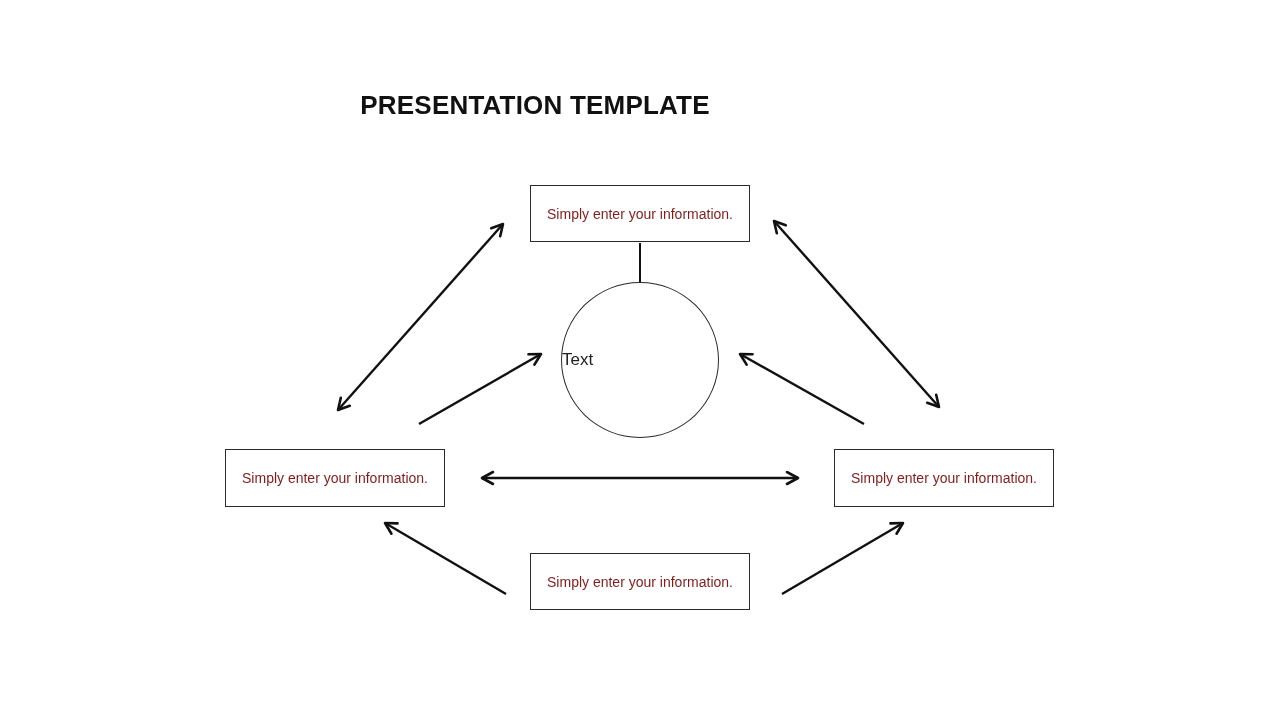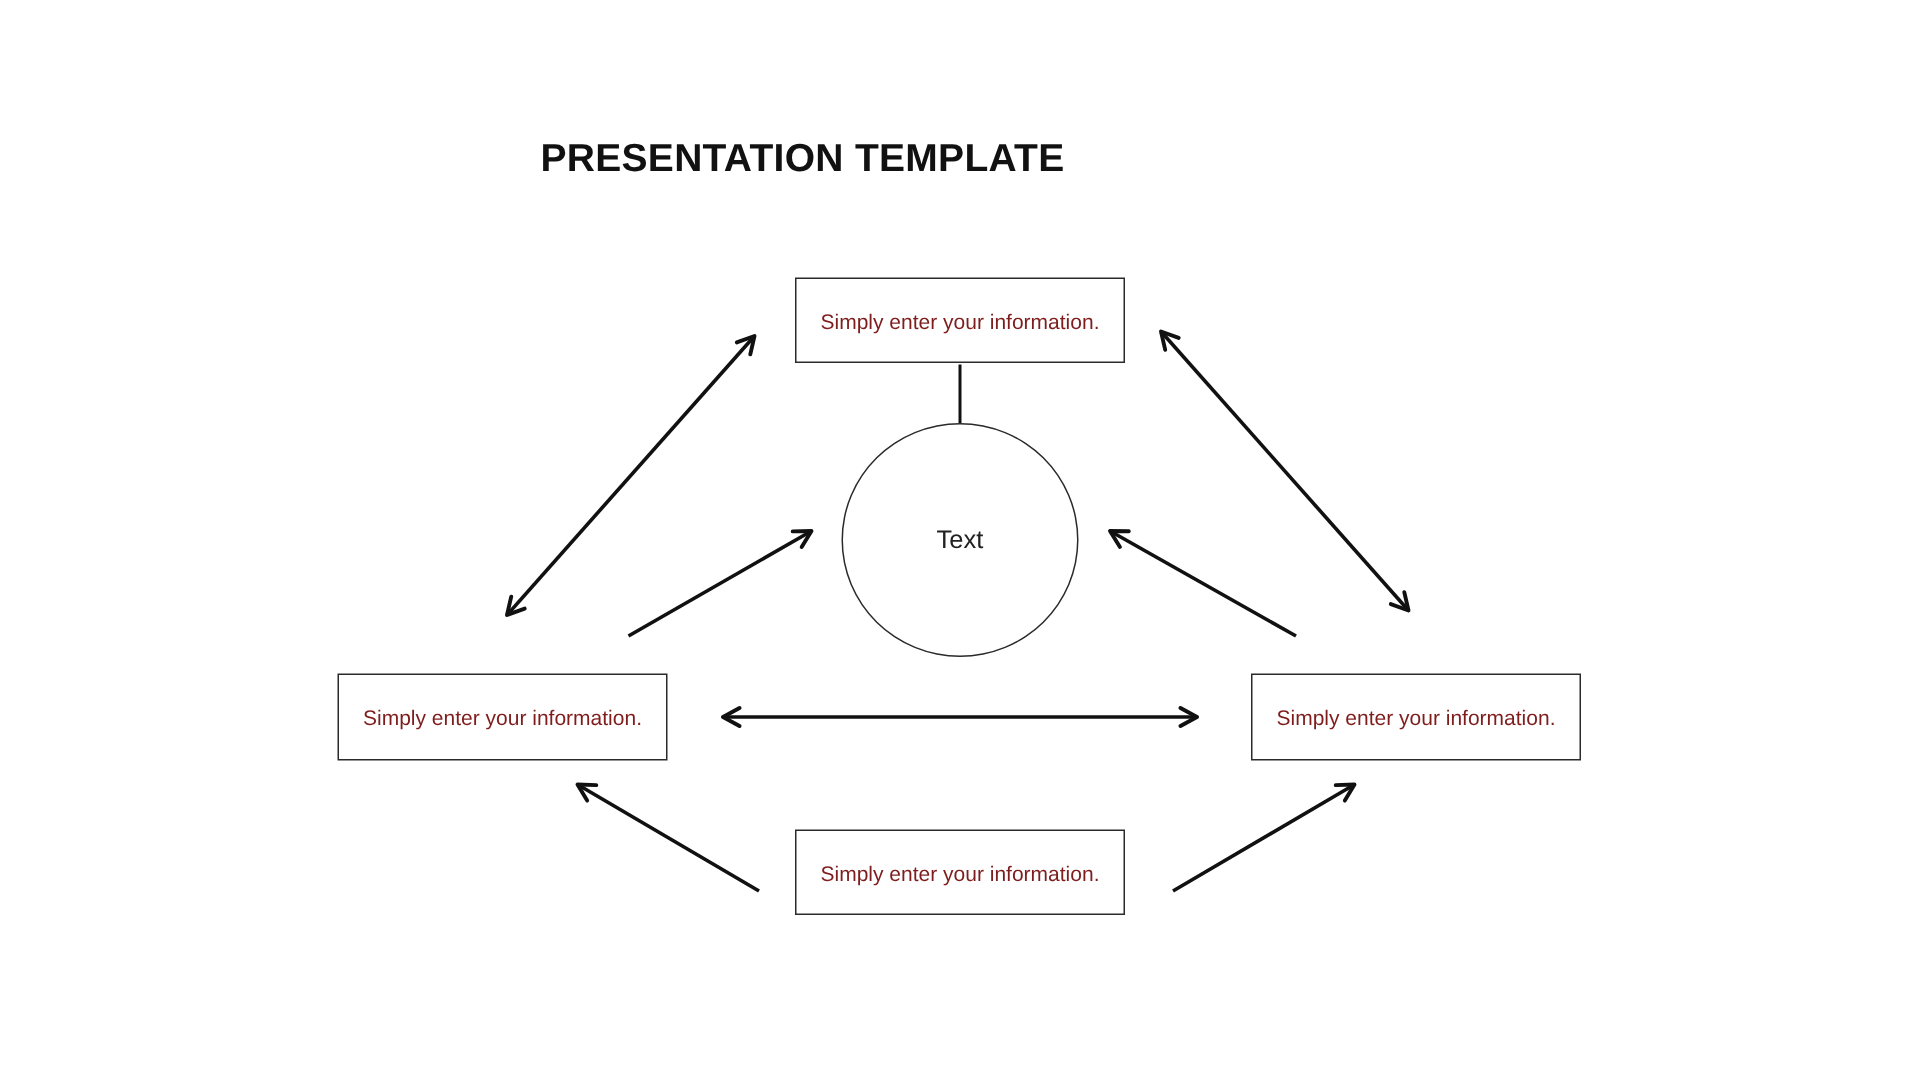--- a/index.html
+++ b/index.html
@@ -55,21 +55,20 @@
     left: 561px;
     top: 282px;
     width: 158px;
     height: 156px;
     box-sizing: border-box;
     border: 1px solid #2a2a2a;
     border-radius: 50%;
     background: #ffffff;
     display: flex;
     align-items: center;
-    justify-content: center;
     font-size: 17px;
     color: #222222;
   }
 </style>
 </head>
 <body>
 
 <div class="slide">
 
   <h1 class="slide-title">PRESENTATION TEMPLATE</h1>

